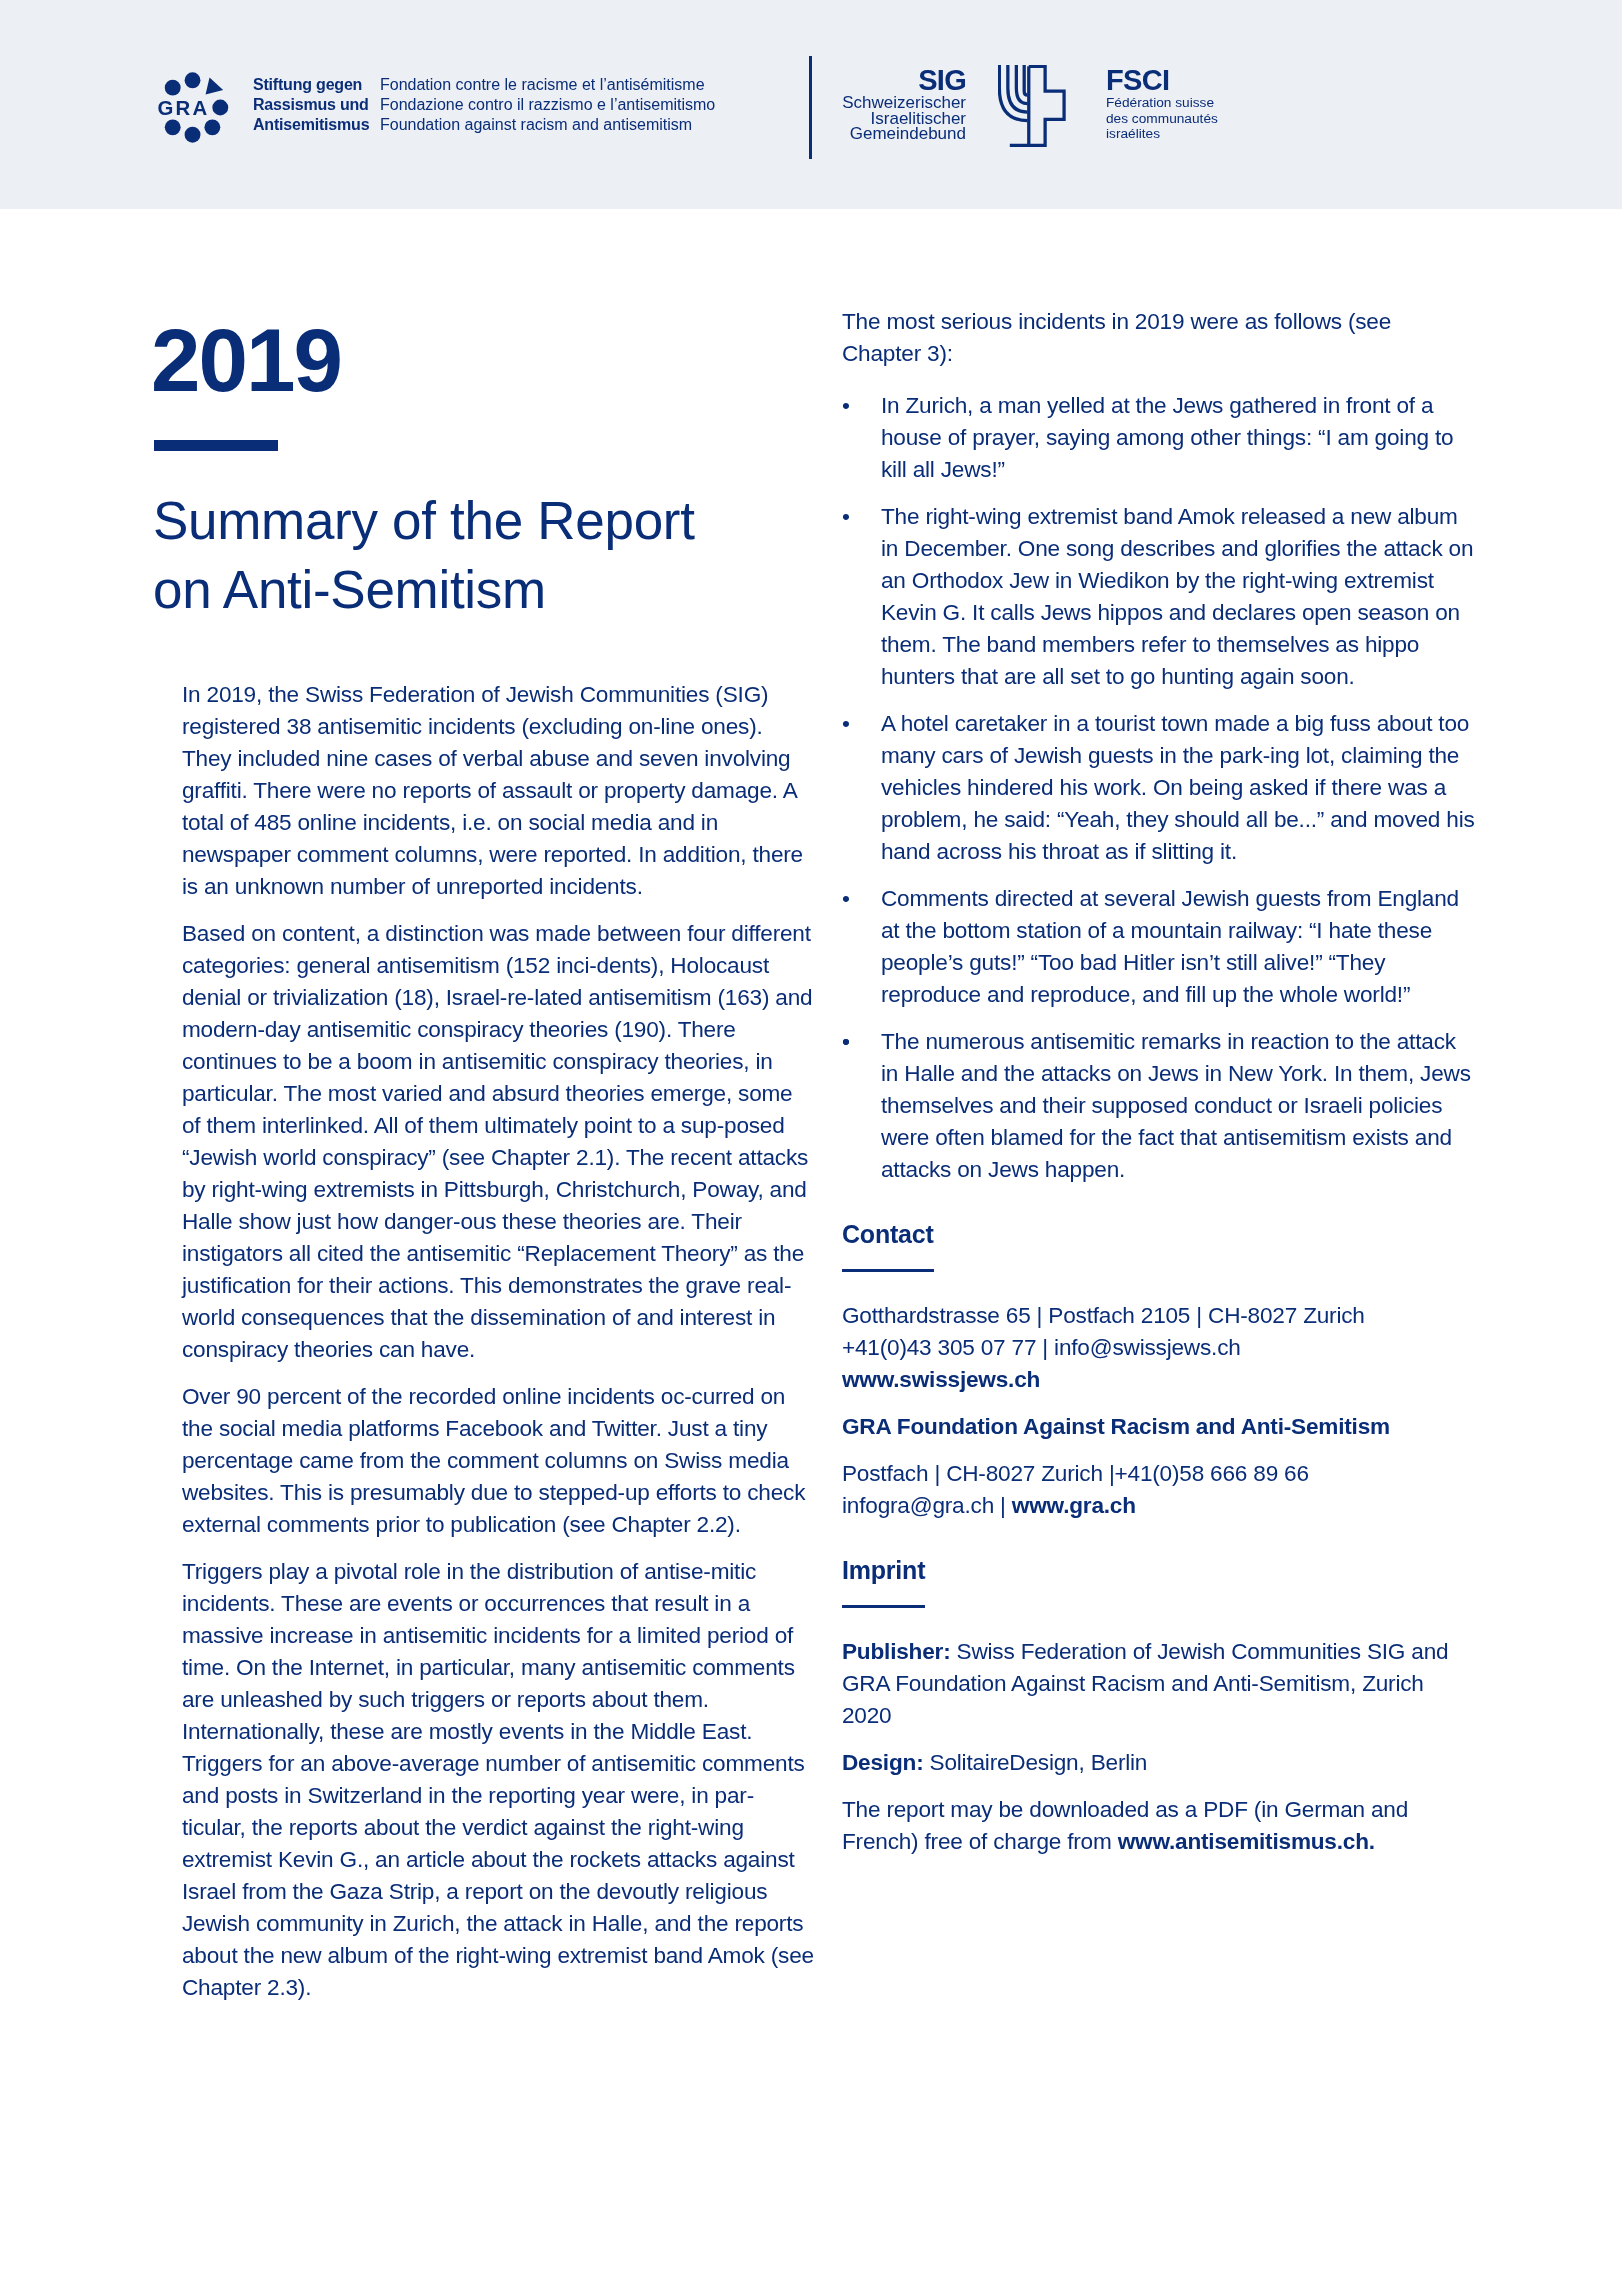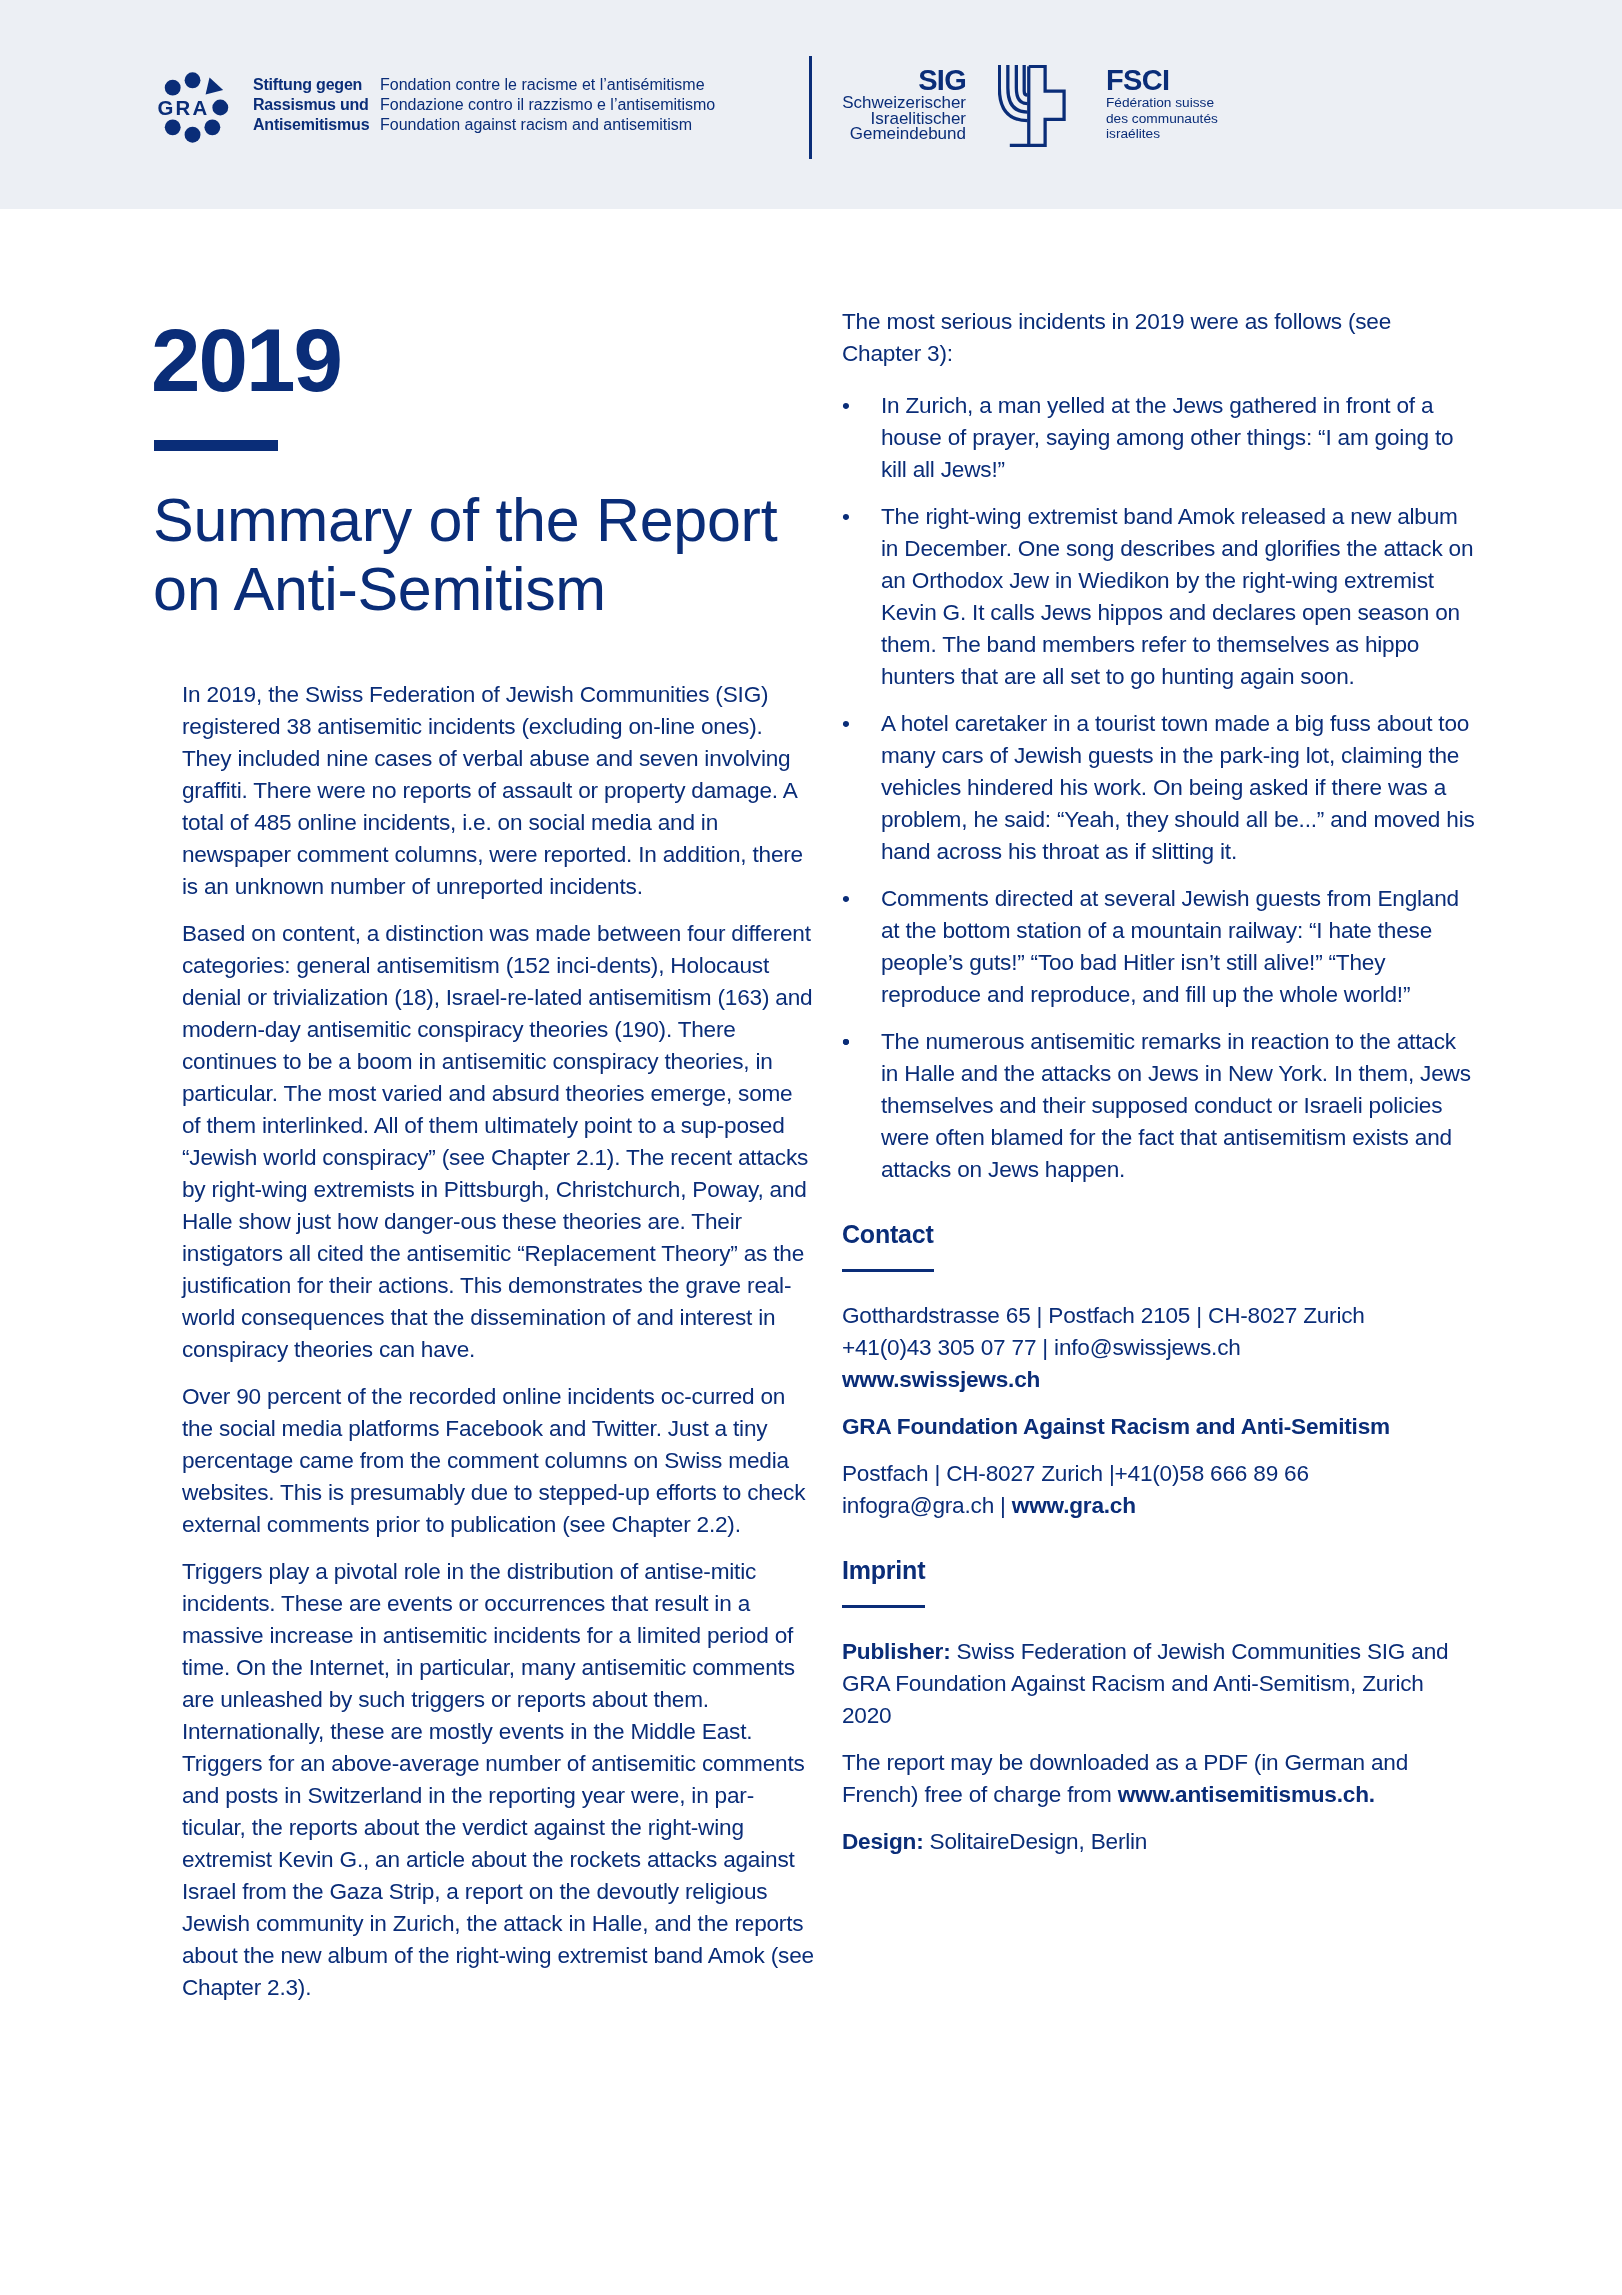--- a/index.html
+++ b/index.html
@@ -17,21 +17,21 @@
   .sig-block { position: absolute; right: 657px; top: 65px; text-align: right; width: 170px; }
   .sig-title { font-weight: bold; font-size: 29px; line-height: 30px; letter-spacing: -0.7px; }
   .sig-sub { font-size: 17px; line-height: 15.7px; }
   .sig-emblem { position: absolute; left: 998px; top: 65px; width: 72px; height: 85px; }
   .fsci-block { position: absolute; left: 1106px; top: 65px; width: 170px; }
   .fsci-title { font-weight: bold; font-size: 29px; line-height: 30px; letter-spacing: -0.7px; }
   .fsci-sub { font-size: 13.7px; line-height: 15.7px; }
 
   .year { position: absolute; left: 151px; top: 308px; font-weight: bold; font-size: 89px; line-height: 105px; letter-spacing: -2px; }
   .year-rule { position: absolute; left: 154px; top: 440px; width: 124px; height: 10.5px; background: #0a2d78; }
-  .main-title { position: absolute; left: 153px; top: 486px; font-size: 61px; line-height: 69px; width: 654px; letter-spacing: -0.3px; }
+  .main-title { position: absolute; left: 153px; top: 486px; font-size: 53px; line-height: 69px; width: 654px; letter-spacing: -0.3px; }
 
   .col { position: absolute; width: 633px; font-size: 22.6px; line-height: 32px; letter-spacing: -0.2px; }
   .col-left { left: 154px; top: 679px; margin-left: 28px; }
   .col-right { left: 842px; top: 306px; }
   .col p { margin: 0 0 15px 0; }
   .bullets { list-style: none; margin: 0; padding: 0; }
   .bullets li { position: relative; padding-left: 39px; margin: 0 0 15px 0; }
   .bullets li .dot { position: absolute; left: 0; top: 0; }
   .intro { margin-bottom: 19.6px !important; }
   .section-head { font-weight: bold; font-size: 25px; line-height: 29px; display: inline-block; border-bottom: 3.3px solid #0a2d78; padding-bottom: 20px; margin: 19.6px 0 27.5px 0; }
@@ -117,16 +117,16 @@
     <span class="bold">www.swissjews.ch</span>
   </p>
   <p class="org-head">GRA Foundation Against Racism and Anti-Semitism</p>
   <p>
     <span>Postfach | CH-8027 Zurich |+41(0)58 666 89 66</span><br>
     <span>infogra@gra.ch | </span><span class="bold">www.gra.ch</span>
   </p>
 
   <div class="section-head">Imprint</div>
   <p><span class="bold">Publisher:</span><span> Swiss Federation of Jewish Communities SIG and GRA Foundation Against Racism and Anti-Semitism, Zurich 2020</span></p>
+  <p><span class="bold">Design:</span><span> SolitaireDesign, Berlin</span></p>
   <p><span>The report may be downloaded as a PDF (in German and French) free of charge from </span><span class="bold">www.antisemitismus.ch.</span></p>
-  <p><span class="bold">Design:</span><span> SolitaireDesign, Berlin</span></p>
 </div>
 
 
 </body></html>

